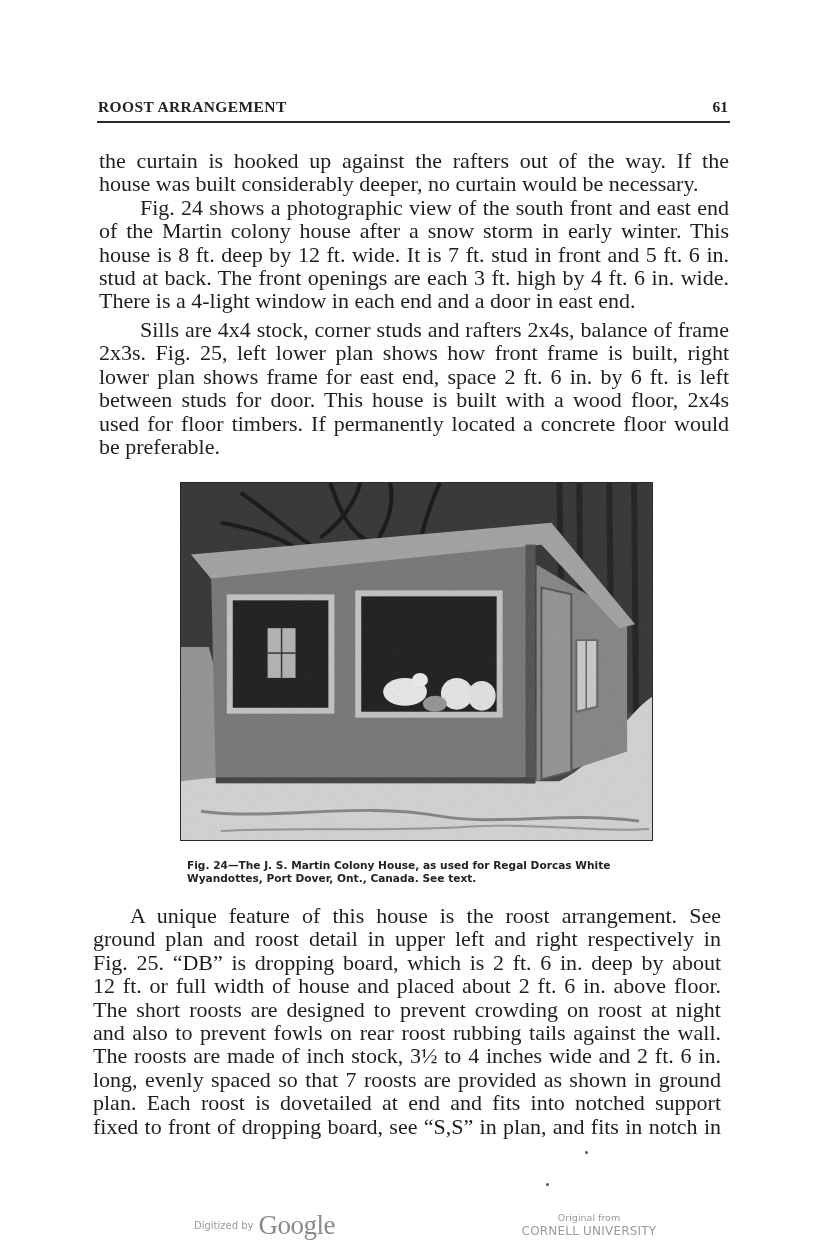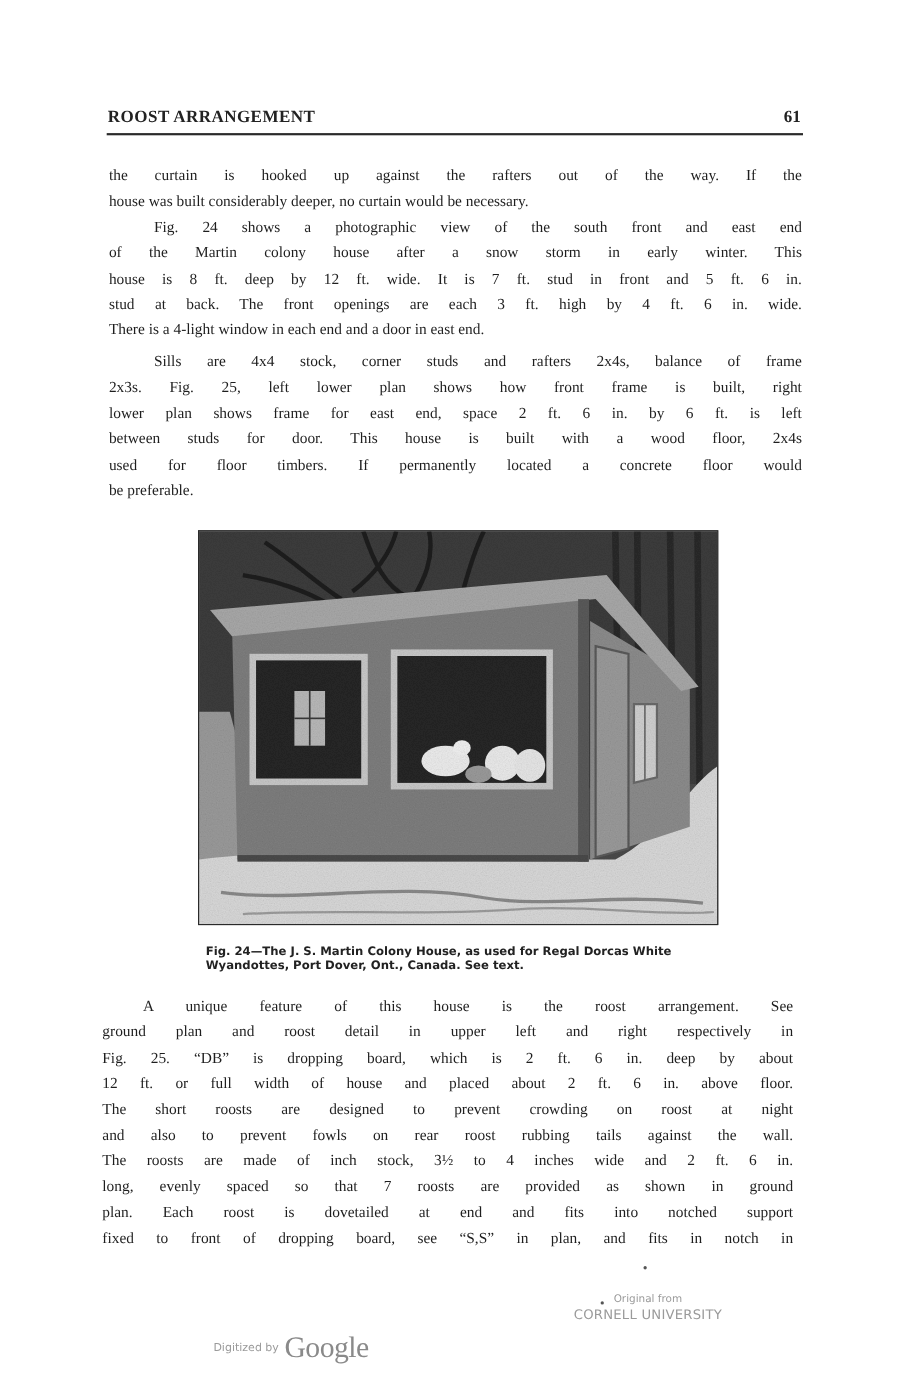--- a/index.html
+++ b/index.html
@@ -8,40 +8,40 @@
   .page { position: absolute; left: 0; top: 0; width: 836px; height: 1254px; }
 
   .running-head { position: absolute; left: 98px; top: 96px; width: 630px; height: 24px; }
   .running-title { position: absolute; left: 0; right: 0; top: 2px; 
     font-family: "Liberation Serif", serif; font-size: 15.5px; letter-spacing: 0.4px; font-weight: bold; color: #222; }
   .page-number { position: absolute; right: 0; top: 2px; font-family: "Liberation Serif", serif;
     font-size: 15.5px; font-weight: bold; color: #222; }
   .head-rule { position: absolute; left: 97px; top: 121px; width: 633px; height: 2px; background: #2a2a2a; }
 
   .text-block { position: absolute; left: 99px; width: 630px; font-family: "Liberation Serif", serif;
-    font-size: 14px; line-height: 23.4px; color: #1e1e1e; text-align: justify; }
+    font-size: 22px; line-height: 23.4px; color: #1e1e1e; text-align: justify; }
   .text-block p { margin: 0; }
   .line { display: block; text-align: justify; text-align-last: justify; white-space: nowrap; }
   .line.last { text-align-last: left; }
 
   #block1 { top: 149px; }
   #block2 { top: 318px; }
   #block3 { top: 904px; left: 93px; width: 628px; }
 
   .figure { position: absolute; left: 180px; top: 482px; width: 473px; height: 359px;
     border: 1.5px solid #2a2a2a; box-sizing: border-box; overflow: hidden; background: #6d6d6d; }
   .figure svg { display: block; width: 100%; height: 100%; }
 
   .caption { position: absolute; left: 187px; top: 859px; width: 480px;
     font-family: "DejaVu Sans", sans-serif; font-weight: bold; font-size: 10.6px; line-height: 13px; color: #222; }
 
   .footer-left { position: absolute; left: 170px; top: 1210px; height: 34px; margin-left: 24px; }
   .digitized-label { font-family: "DejaVu Sans", sans-serif; font-size: 10px; color: #9a9a9a; vertical-align: middle; }
   .google-logo { font-family: "Liberation Serif", serif; font-size: 27px; color: #8a8a8a; vertical-align: middle; letter-spacing: -0.5px; }
-  .footer-right { position: absolute; left: 514px; top: 1176px; width: 150px; text-align: center;
+  .footer-right { position: absolute; left: 514px; top: 1212px; width: 150px; text-align: center;
     font-family: "DejaVu Sans", sans-serif; color: #9a9a9a; }
   .original-from { font-size: 9.5px; line-height: 12px; }
   .source-name { font-size: 12px; line-height: 15px; letter-spacing: 0.2px; }
 
   .speck { position: absolute; width: 3px; height: 3px; border-radius: 50%; background: #555; }
 </style>
 </head>
 <body>
 
 <div class="page">

